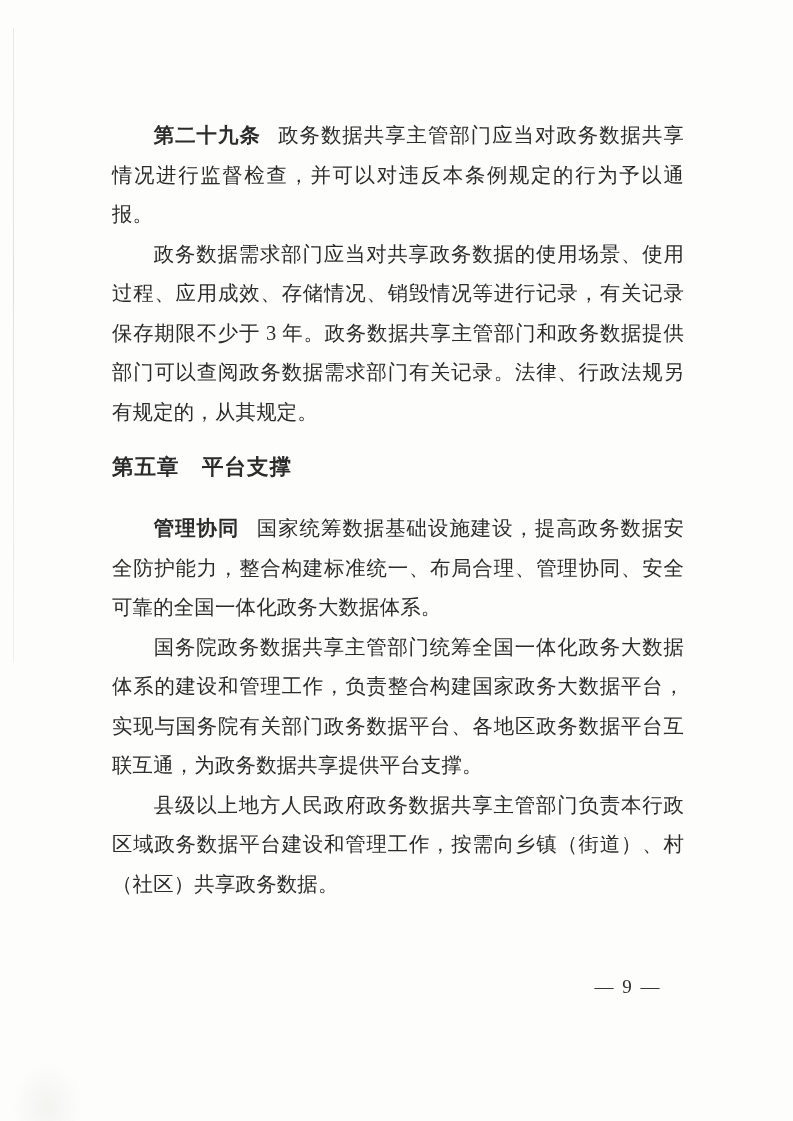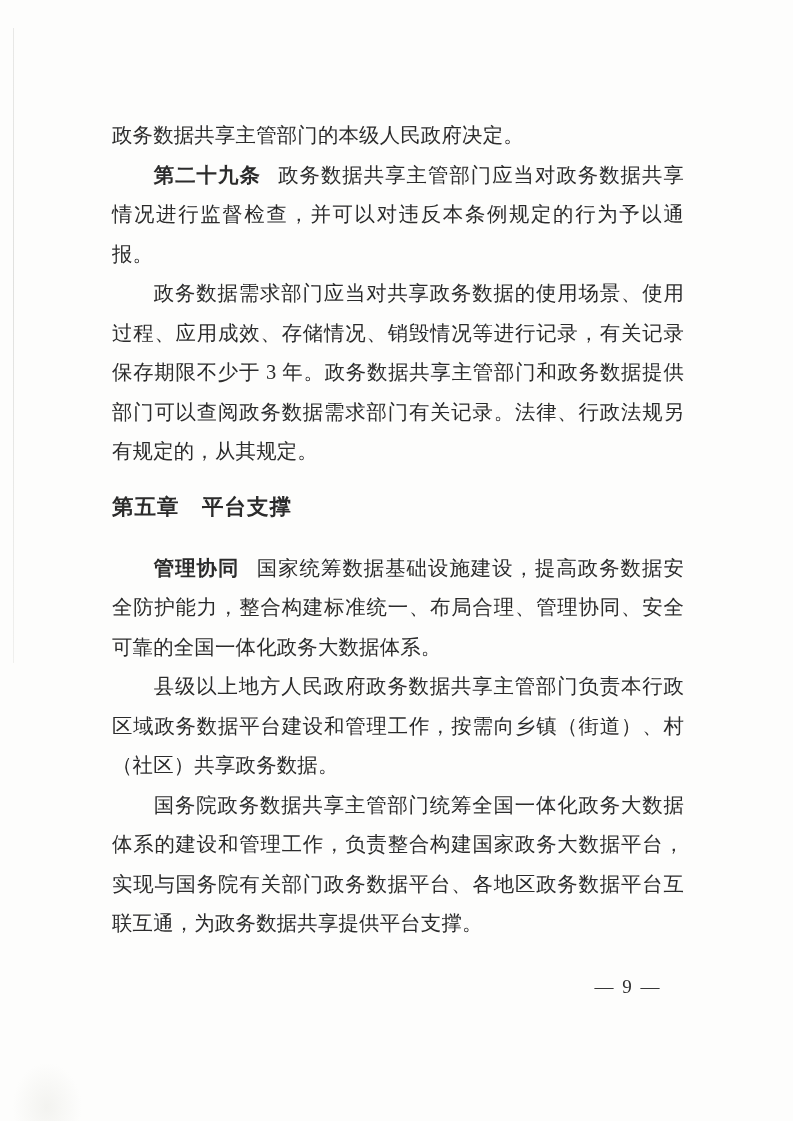--- a/index.html
+++ b/index.html
@@ -90,32 +90,31 @@
 </head>
 <body>
 
 <div class="page">
 
   <div class="scan-line"></div>
   <div class="scan-smudge"></div>
 
   <main class="content">
 
-    <p class="para no-indent">政务数据共享主管部门的本级人民政府决定。</p>
 
     <p class="para"><span class="lead">第二十九条</span><span>政务数据共享主管部门应当对政务数据共享情况进行监督检查，并可以对违反本条例规定的行为予以通报。</span></p>
 
     <p class="para">政务数据需求部门应当对共享政务数据的使用场景、使用过程、应用成效、存储情况、销毁情况等进行记录，有关记录保存期限不少于 3 年。政务数据共享主管部门和政务数据提供部门可以查阅政务数据需求部门有关记录。法律、行政法规另有规定的，从其规定。</p>
 
     <h2 class="chapter">第五章　平台支撑</h2>
 
     <p class="para"><span class="lead">管理协同</span><span>国家统筹数据基础设施建设，提高政务数据安全防护能力，整合构建标准统一、布局合理、管理协同、安全可靠的全国一体化政务大数据体系。</span></p>
 
+    <p class="para">国务院政务数据共享主管部门统筹全国一体化政务大数据体系的建设和管理工作，负责整合构建国家政务大数据平台，实现与国务院有关部门政务数据平台、各地区政务数据平台互联互通，为政务数据共享提供平台支撑。</p>
+
     <p class="para">县级以上地方人民政府政务数据共享主管部门负责本行政区域政务数据平台建设和管理工作，按需向乡镇（街道）、村（社区）共享政务数据。</p>
-
-    <p class="para">国务院政务数据共享主管部门统筹全国一体化政务大数据体系的建设和管理工作，负责整合构建国家政务大数据平台，实现与国务院有关部门政务数据平台、各地区政务数据平台互联互通，为政务数据共享提供平台支撑。</p>
 
 
   </main>
 
   <div class="page-number">— 9 —</div>
 
 </div>
 
 </body></html>

